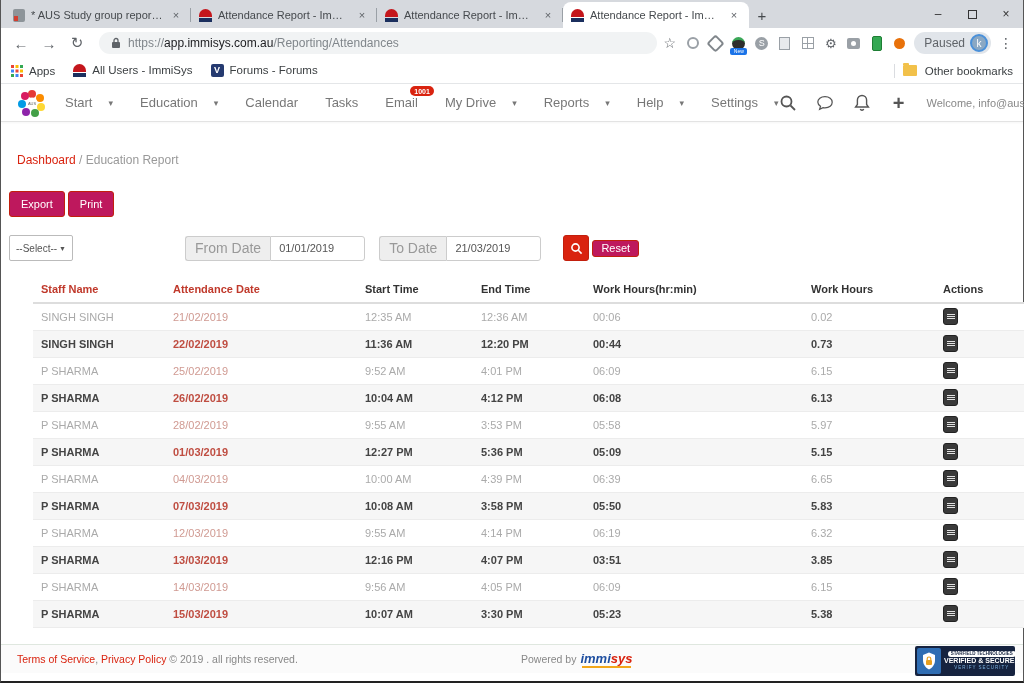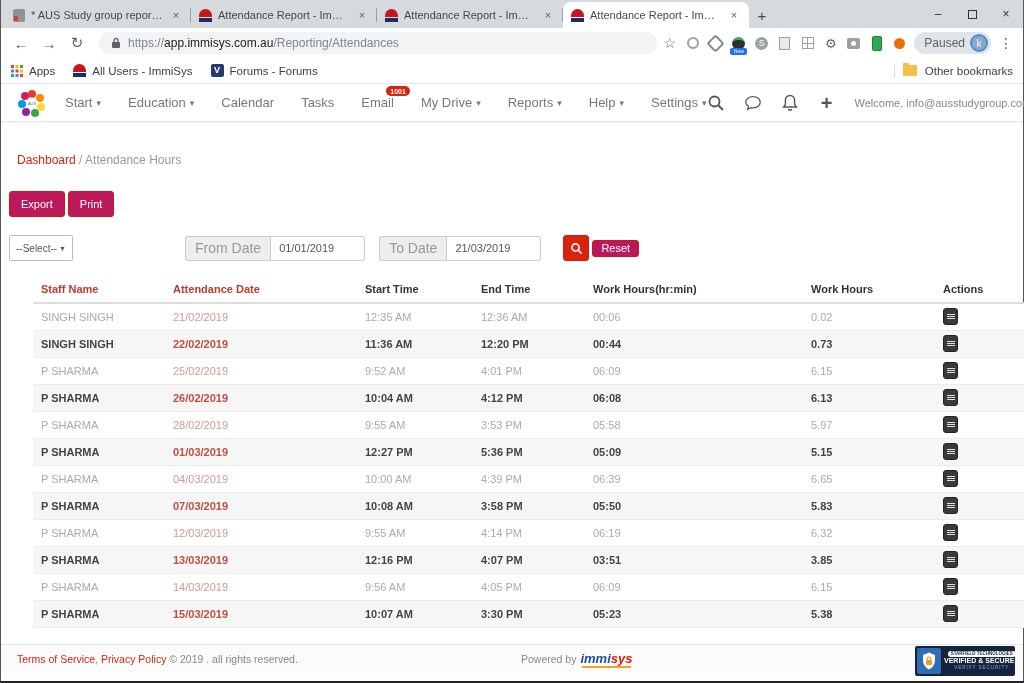--- a/index.html
+++ b/index.html
@@ -49,32 +49,32 @@
   .ext-camera::after { content:""; position:absolute; left:4px; top:3px; width:5px; height:5px; border-radius:50%; background:#fff; }
   .ext-phone { width:10px; height:15px; background:#34a853; border-radius:2px; border:1px solid #1e7e34; }
   .ext-orange { width:11px; height:11px; background:#e8710a; border-radius:50%; }
   .paused-pill { height:22px; background:#e1e5ea; border-radius:12px; display:flex; align-items:center; gap:5px; padding:0 3px 0 10px; }
   .paused-label { font-size:12px; color:#5f6368; }
   .avatar-k { width:18px; height:18px; border-radius:50%; background:#8aa8c4; border:2px solid #4a90d9; color:#fff; font-size:10px; display:flex; align-items:center; justify-content:center; }
   .menu-dots { font-size:14px; color:#5f6368; width:18px; text-align:center; }
 
   
   .bookmarks { height:26px; background:#fff; display:flex; align-items:center; padding:0 10px; gap:18px; border-bottom:1px solid #e4e6e8; }
-  .bm-item { display:flex; align-items:flex-end; gap:6px; font-size:11.5px; color:#3c4043; }
+  .bm-item { display:flex; align-items:flex-start; gap:6px; font-size:11.5px; color:#3c4043; }
   .bm-right { margin-left:auto; display:flex; align-items:center; gap:8px; }
   .bm-divider { width:1px; height:14px; background:#dadce0; }
   .folder-icon { width:14px; height:11px; background:#f2c14a; border-radius:1px; position:relative; }
   .folder-icon::before { content:""; position:absolute; top:-2px; left:0; width:6px; height:2px; background:#f2c14a; border-radius:1px 1px 0 0; }
   .vforum-icon { width:13px; height:13px; background:#253a70; border-radius:2px; color:#fff; font-size:9px; font-weight:bold; text-align:center; line-height:13px; }
 
   
   .navbar { height:38px; background:#fff; border-bottom:1px solid #e3e3e3; display:flex; align-items:center; padding:0 16px; box-shadow:0 1px 2px rgba(0,0,0,0.04); }
   .logo { width:30px; height:30px; margin-right:18px; flex:none; }
   .nav-items { display:flex; align-items:center; gap:27px; }
-  .nav-item { font-size:13px; color:#777; display:flex; align-items:center; gap:4px; position:relative; cursor:pointer; white-space:nowrap; }
+  .nav-item { font-size:13px; color:#777; display:flex; align-items:center; gap:16px; position:relative; cursor:pointer; white-space:nowrap; }
   .nav-caret { font-size:9px; color:#777; }
   .nav-badge { position:absolute; top:-9px; right:-16px; background:#d9230f; color:#fff; font-size:7px; font-weight:bold; border-radius:7px; padding:1.5px 4px; }
   .nav-right { margin-left:auto; display:flex; align-items:center; gap:19px; }
   .nav-icon { width:18px; height:18px; display:flex; align-items:center; justify-content:center; }
   .plus-glyph { font-size:20px; color:#555; font-weight:bold; line-height:18px; }
   .welcome { font-size:11px; color:#888; display:flex; align-items:center; gap:4px; white-space:nowrap; }
 
   
   .content { padding:0 8px; }
   .breadcrumb { margin:31px 0 0 8px; font-size:12px; color:#999; }
@@ -309,21 +309,21 @@
       <span class="welcome">
           <span>Welcome, info@ausstudygroup.com.au</span>
         </span>
     </div>
   </div>
 
   <div class="content">
     <div class="breadcrumb">
       <span class="bc-link">Dashboard</span>
       <span>/</span>
-      <span>Attendance Hours</span>
+      <span>Education Report</span>
     </div>
 
     <div class="btn-row">
       <button class="btn-red">Export</button>
       <button class="btn-red">Print</button>
     </div>
 
     <div class="filter-row">
       <div class="select-box">
         <span>--Select--</span>

